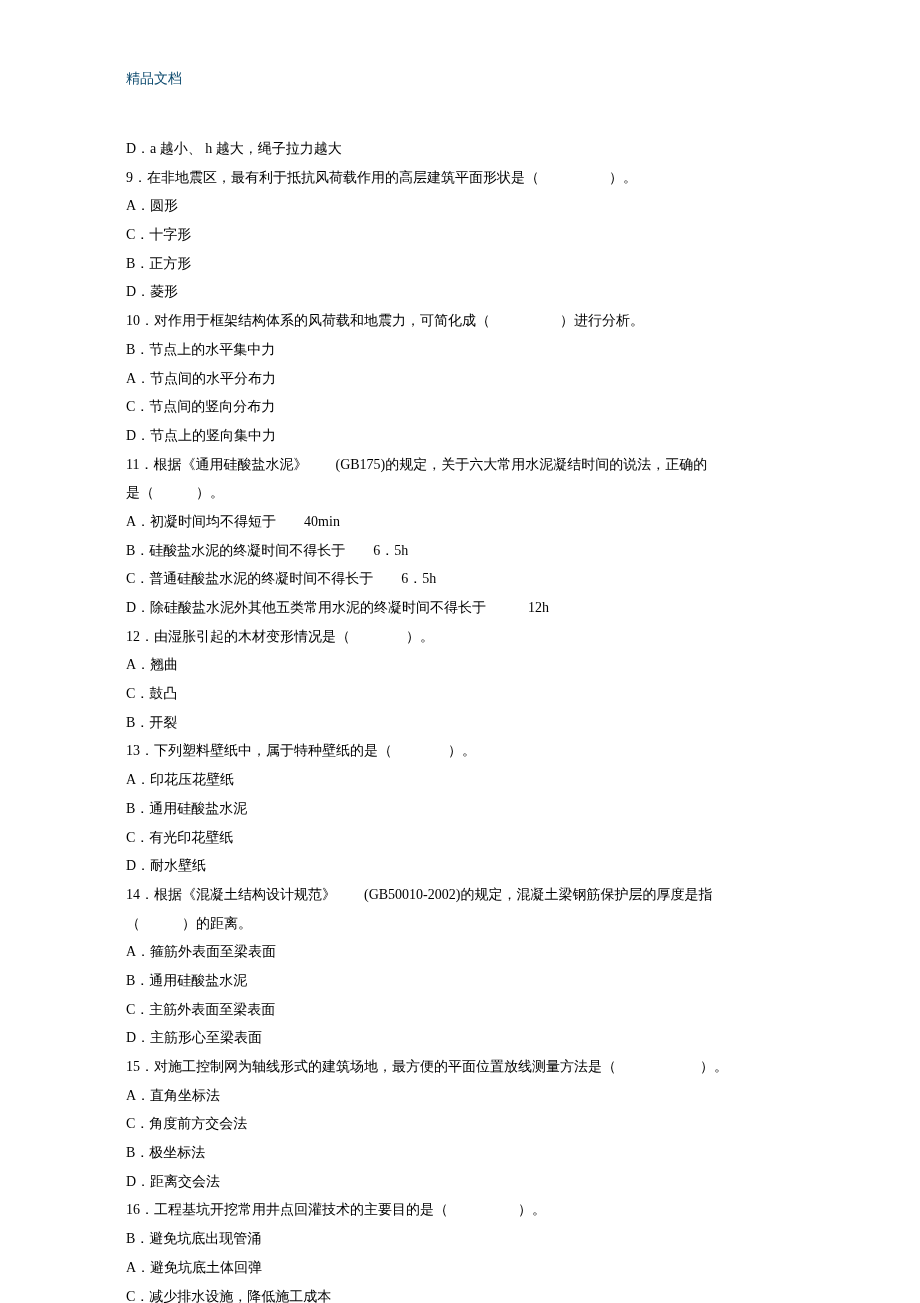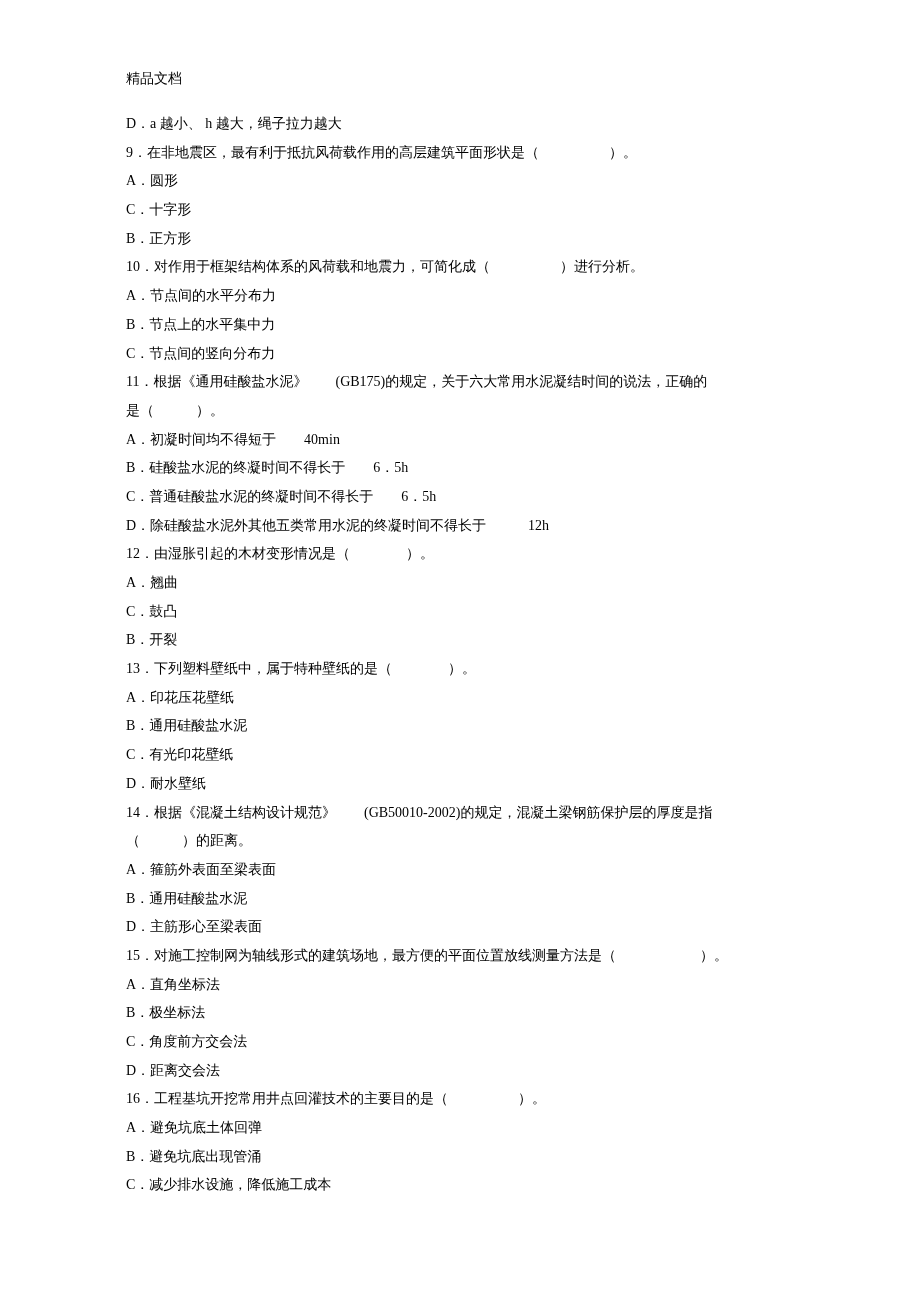--- a/index.html
+++ b/index.html
@@ -9,69 +9,72 @@
       font-family: "SimSun", "宋体", serif;
       width: 920px;
     }
     .page {
       padding: 70px 126px 60px 126px;
       box-sizing: border-box;
       width: 920px;
     }
     .header {
       font-size: 14px;
-      color: #000000;
-      margin-bottom: 22px;
+      color: #0c4a6e;
+      margin-bottom: 47px;
     }
     .line {
       font-size: 14px;
       color: #000;
       line-height: 2.05;
       white-space: nowrap;
     }
   </style>
 </head>
 <body>
 
 <div class="page">
   <div class="header">精品文档</div>
   <div class="content" id="content-body">
       <div class="line">D．a 越小、 h 越大，绳子拉力越大</div>
       <div class="line">9．在非地震区，最有利于抵抗风荷载作用的高层建筑平面形状是（　　　　　）。</div>
       <div class="line">A．圆形</div>
       <div class="line">C．十字形</div>
       <div class="line">B．正方形</div>
+      <div class="line">D．菱形</div>
       <div class="line">10．对作用于框架结构体系的风荷载和地震力，可简化成（　　　　　）进行分析。</div>
+      <div class="line">B．节点上的水平集中力</div>
       <div class="line">A．节点间的水平分布力</div>
-      <div class="line">B．节点上的水平集中力</div>
       <div class="line">C．节点间的竖向分布力</div>
+      <div class="line">D．节点上的竖向集中力</div>
       <div class="line">11．根据《通用硅酸盐水泥》　　(GB175)的规定，关于六大常用水泥凝结时间的说法，正确的</div>
       <div class="line">是（　　　）。</div>
       <div class="line">A．初凝时间均不得短于　　40min</div>
       <div class="line">B．硅酸盐水泥的终凝时间不得长于　　6．5h</div>
       <div class="line">C．普通硅酸盐水泥的终凝时间不得长于　　6．5h</div>
       <div class="line">D．除硅酸盐水泥外其他五类常用水泥的终凝时间不得长于　　　12h</div>
       <div class="line">12．由湿胀引起的木材变形情况是（　　　　）。</div>
       <div class="line">A．翘曲</div>
       <div class="line">C．鼓凸</div>
       <div class="line">B．开裂</div>
       <div class="line">13．下列塑料壁纸中，属于特种壁纸的是（　　　　）。</div>
       <div class="line">A．印花压花壁纸</div>
       <div class="line">B．通用硅酸盐水泥</div>
       <div class="line">C．有光印花壁纸</div>
       <div class="line">D．耐水壁纸</div>
       <div class="line">14．根据《混凝土结构设计规范》　　(GB50010-2002)的规定，混凝土梁钢筋保护层的厚度是指</div>
       <div class="line">（　　　）的距离。</div>
       <div class="line">A．箍筋外表面至梁表面</div>
       <div class="line">B．通用硅酸盐水泥</div>
+      <div class="line">C．主筋外表面至梁表面</div>
       <div class="line">D．主筋形心至梁表面</div>
       <div class="line">15．对施工控制网为轴线形式的建筑场地，最方便的平面位置放线测量方法是（　　　　　　）。</div>
       <div class="line">A．直角坐标法</div>
+      <div class="line">C．角度前方交会法</div>
       <div class="line">B．极坐标法</div>
-      <div class="line">C．角度前方交会法</div>
       <div class="line">D．距离交会法</div>
       <div class="line">16．工程基坑开挖常用井点回灌技术的主要目的是（　　　　　）。</div>
+      <div class="line">B．避免坑底出现管涌</div>
       <div class="line">A．避免坑底土体回弹</div>
-      <div class="line">B．避免坑底出现管涌</div>
       <div class="line">C．减少排水设施，降低施工成本</div>
     </div>
 
 </div>
 
 </body></html>

